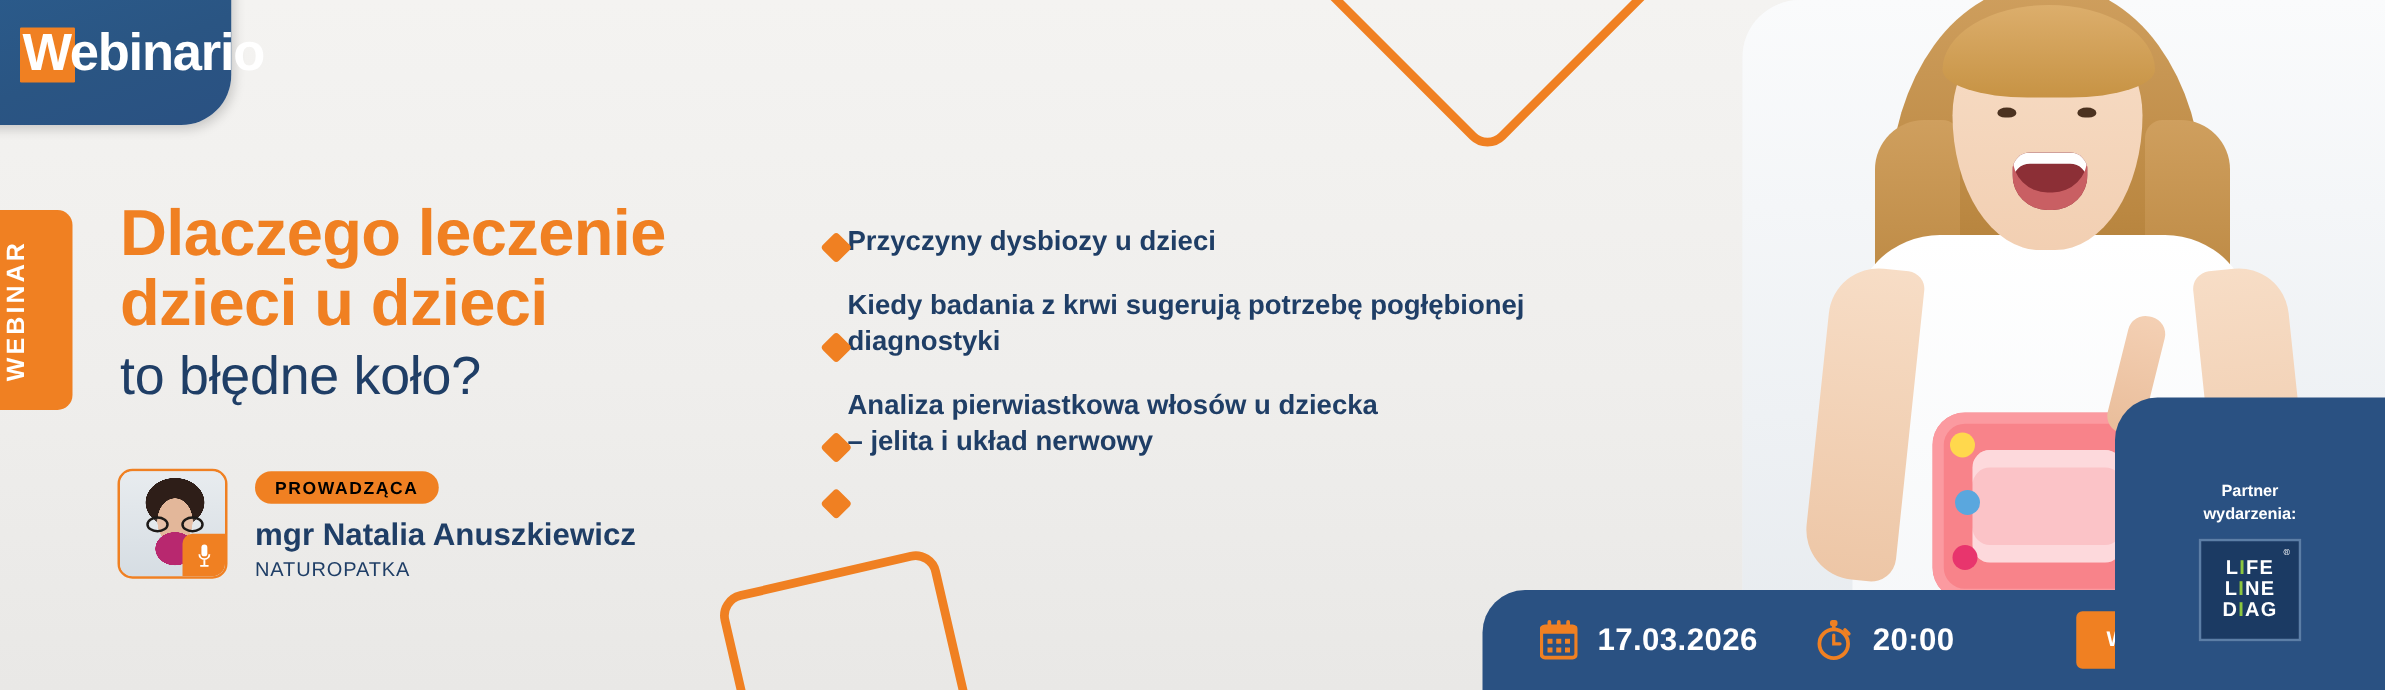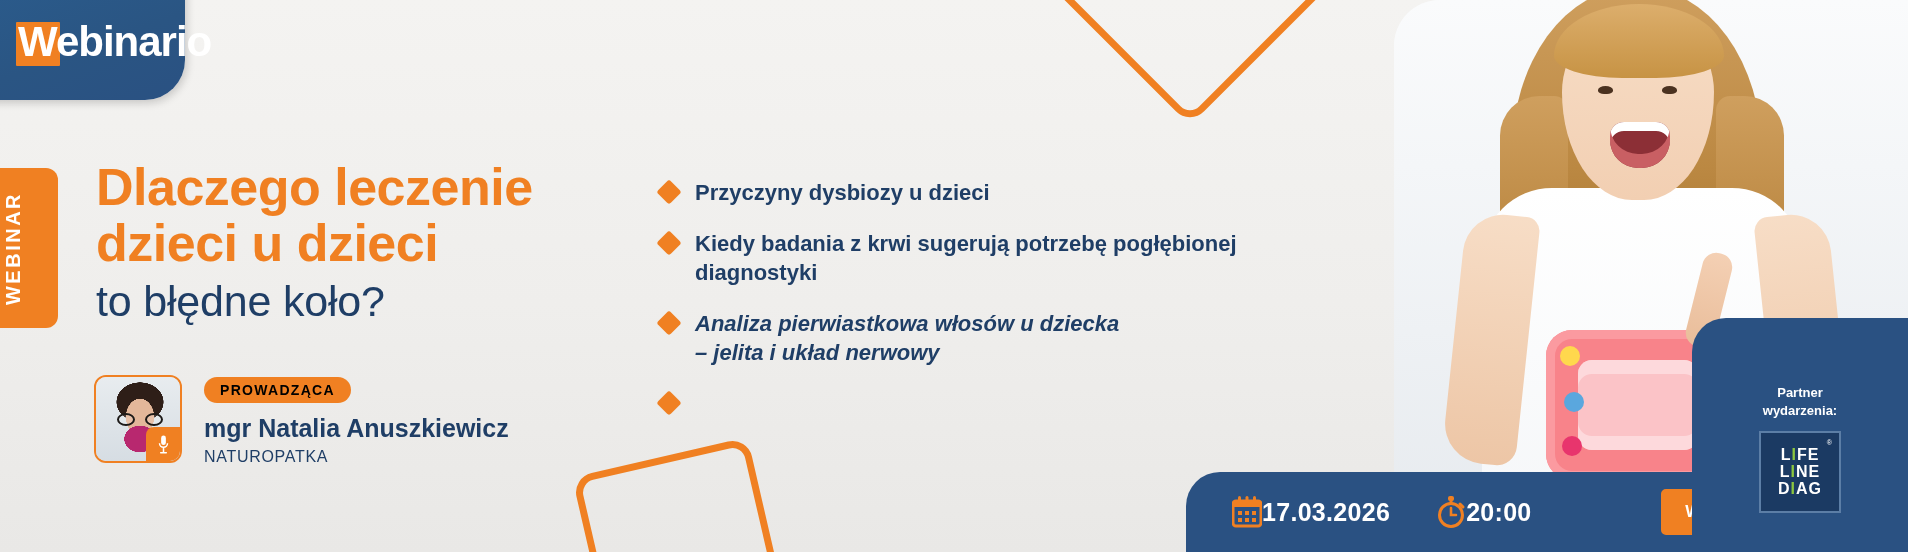--- a/index.html
+++ b/index.html
@@ -122,21 +122,21 @@
     color:#1f3e66; font-size:16px; font-weight:normal;
     letter-spacing:.7px; margin-top:5px;
   }
 
   
   .bullets {
     position:absolute; left:660px; top:178px;
     width:700px; z-index:5;
   }
   .bullet {
-    display:flex; align-items:flex-start; gap:17px;
+    display:flex; align-items:flex-end; 
     margin-bottom:22px;
   }
   .diamond {
     flex:none; width:18px; height:18px; margin-top:5px;
     background:#f08022; transform:rotate(45deg); border-radius:3px;
   }
   .bullet-text {
     color:#1f3e66; font-size:22px; font-weight:bold;
     line-height:1.32; white-space:pre-line;
   }
@@ -265,21 +265,21 @@
   
   .bottom-bar {
     position:absolute; left:1186px; top:472px;
     width:722px; height:80px;
     background:linear-gradient(180deg,#2a5182 0%,#2a5182 100%);
     border-top-left-radius:34px;
     z-index:8;
     display:flex; align-items:center;
   }
   .meta-item {
-    display:flex; align-items:center; gap:0;
+    display:flex; align-items:center; gap:16px;
     margin-left:46px;
   }
   .meta-text {
     color:#ffffff; font-size:25px; font-weight:bold;
     letter-spacing:.3px;
   }
   .icon-cal, .icon-clock { width:30px; height:32px; flex:none; }
   .cta-button {
     position:absolute; right:38px;
     display:flex; align-items:stretch;
@@ -355,21 +355,21 @@
       <span class="diamond"></span>
       <span class="bullet-text" style="white-space: pre-line;">Przyczyny dysbiozy u dzieci</span>
     </div>
     <div class="bullet">
       <span class="diamond"></span>
       <span class="bullet-text" style="white-space: pre-line;">Kiedy badania z krwi sugerują potrzebę pogłębionej
 diagnostyki</span>
     </div>
     <div class="bullet">
       <span class="diamond"></span>
-      <span class="bullet-text" style="white-space: pre-line; font-style: italic;">Analiza pierwiastkowa włosów  u dziecka
+      <span class="bullet-text" style="white-space: pre-line;">Analiza pierwiastkowa włosów  u dziecka
 – jelita i układ nerwowy</span>
     </div>
     <div class="bullet">
       <span class="diamond"></span>
     </div>
   </div>
 
   <div class="photo-panel">
     <div class="photo-bg"></div>
     <div class="kid-hair-back"></div>

